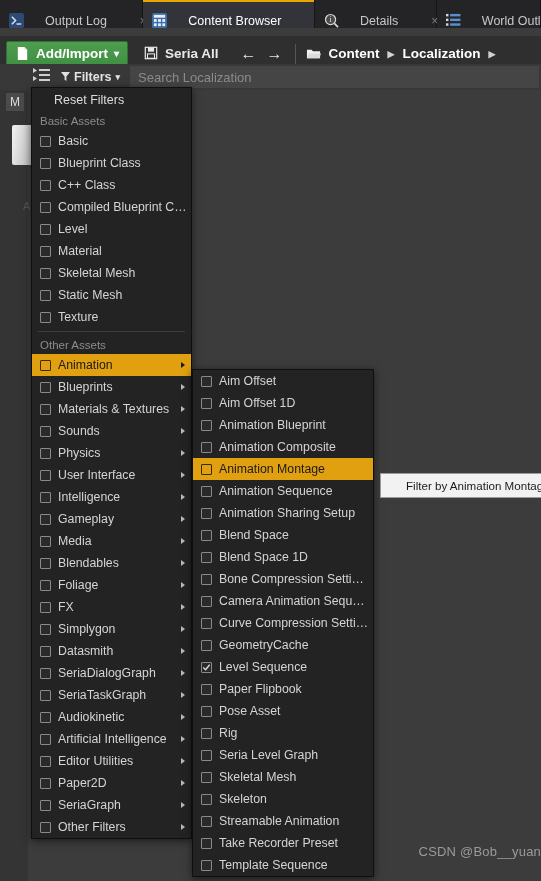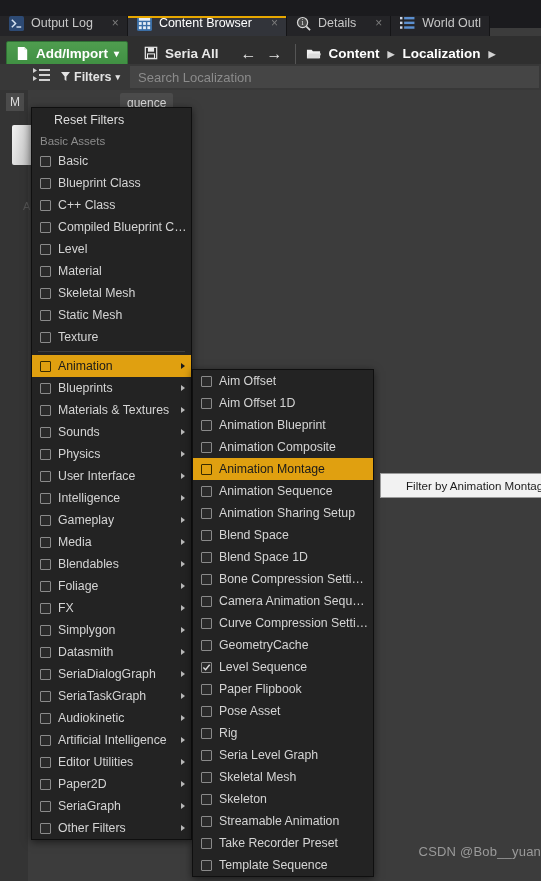--- a/index.html
+++ b/index.html
@@ -10,24 +10,24 @@
     overflow: hidden;
   }
   #app { position: relative; width: 541px; height: 881px; background: #3c3c3c; }
 
   
   .tabbar {
     position: absolute; left: 0; top: 0; width: 541px; height: 28px;
     background: #1b1b1e; display: flex; align-items: stretch;
   }
   .tab {
-    display: flex; align-items: flex-start; gap: 7px;
+    display: flex; align-items: flex-end; gap: 21px;
     padding: 0 8px 0 9px; height: 28px;
     background: #242427; color: #c8c8c8; font-size: 12.5px;
-    border-right: 1px solid #151517; position: relative; min-width: 0; margin-top: 16px;
+    border-right: 1px solid #151517; position: relative; min-width: 0;
   }
   .tab.active { background: #32343a; color: #ffffff; }
   .tab.active::before {
     content: ""; position: absolute; left: 0; right: 0; top: 0; height: 2px;
     background: #e7a700;
   }
   .tab-label { white-space: nowrap; }
   .tab-close { color: #7d7d7d; font-size: 12px; margin-left: 12px; }
   .tab-ico { width: 15px; height: 15px; display: block; flex: 0 0 15px; }
 
@@ -93,21 +93,21 @@
   .watermark {
     position: absolute; right: 0; bottom: 22px;
     color: #9a9a9a; font-size: 13px; letter-spacing: .2px;
   }
 
   
   .menu {
     position: absolute; background: #232323;
     border: 1px solid #0f0f0f; box-shadow: 0 2px 8px rgba(0,0,0,.55);
   }
-  #menu-main { left: 31px; top: 87px; width: 161px; margin-top: 20px; }
+  #menu-main { left: 31px; top: 87px; width: 161px; }
   #menu-sub  { left: 192px; top: 369px; width: 182px; }
 
   .mi {
     display: flex; align-items: center; height: 22px;
     padding: 0 4px 0 8px; color: #d4d4d4; font-size: 12.3px; gap: 7px;
     white-space: nowrap; position: relative;
   }
   .mi.highlight { background: #e0a010; color: #1a1a1a; }
   .mi .cb {
     width: 11px; height: 11px; flex: 0 0 11px;
@@ -301,20 +301,21 @@
       </div>
       <div class="mi">
         <span class="cb"></span>
         <span class="label">Static Mesh</span>
       </div>
       <div class="mi">
         <span class="cb"></span>
         <span class="label">Texture</span>
       </div>
       <div class="msep"></div>
+      <div class="mhead">Other Assets</div>
       <div class="mi highlight">
         <span class="cb"></span>
         <span class="label">Animation</span>
         <span class="arrow"></span>
       </div>
       <div class="mi">
         <span class="cb"></span>
         <span class="label">Blueprints</span>
         <span class="arrow"></span>
       </div>

